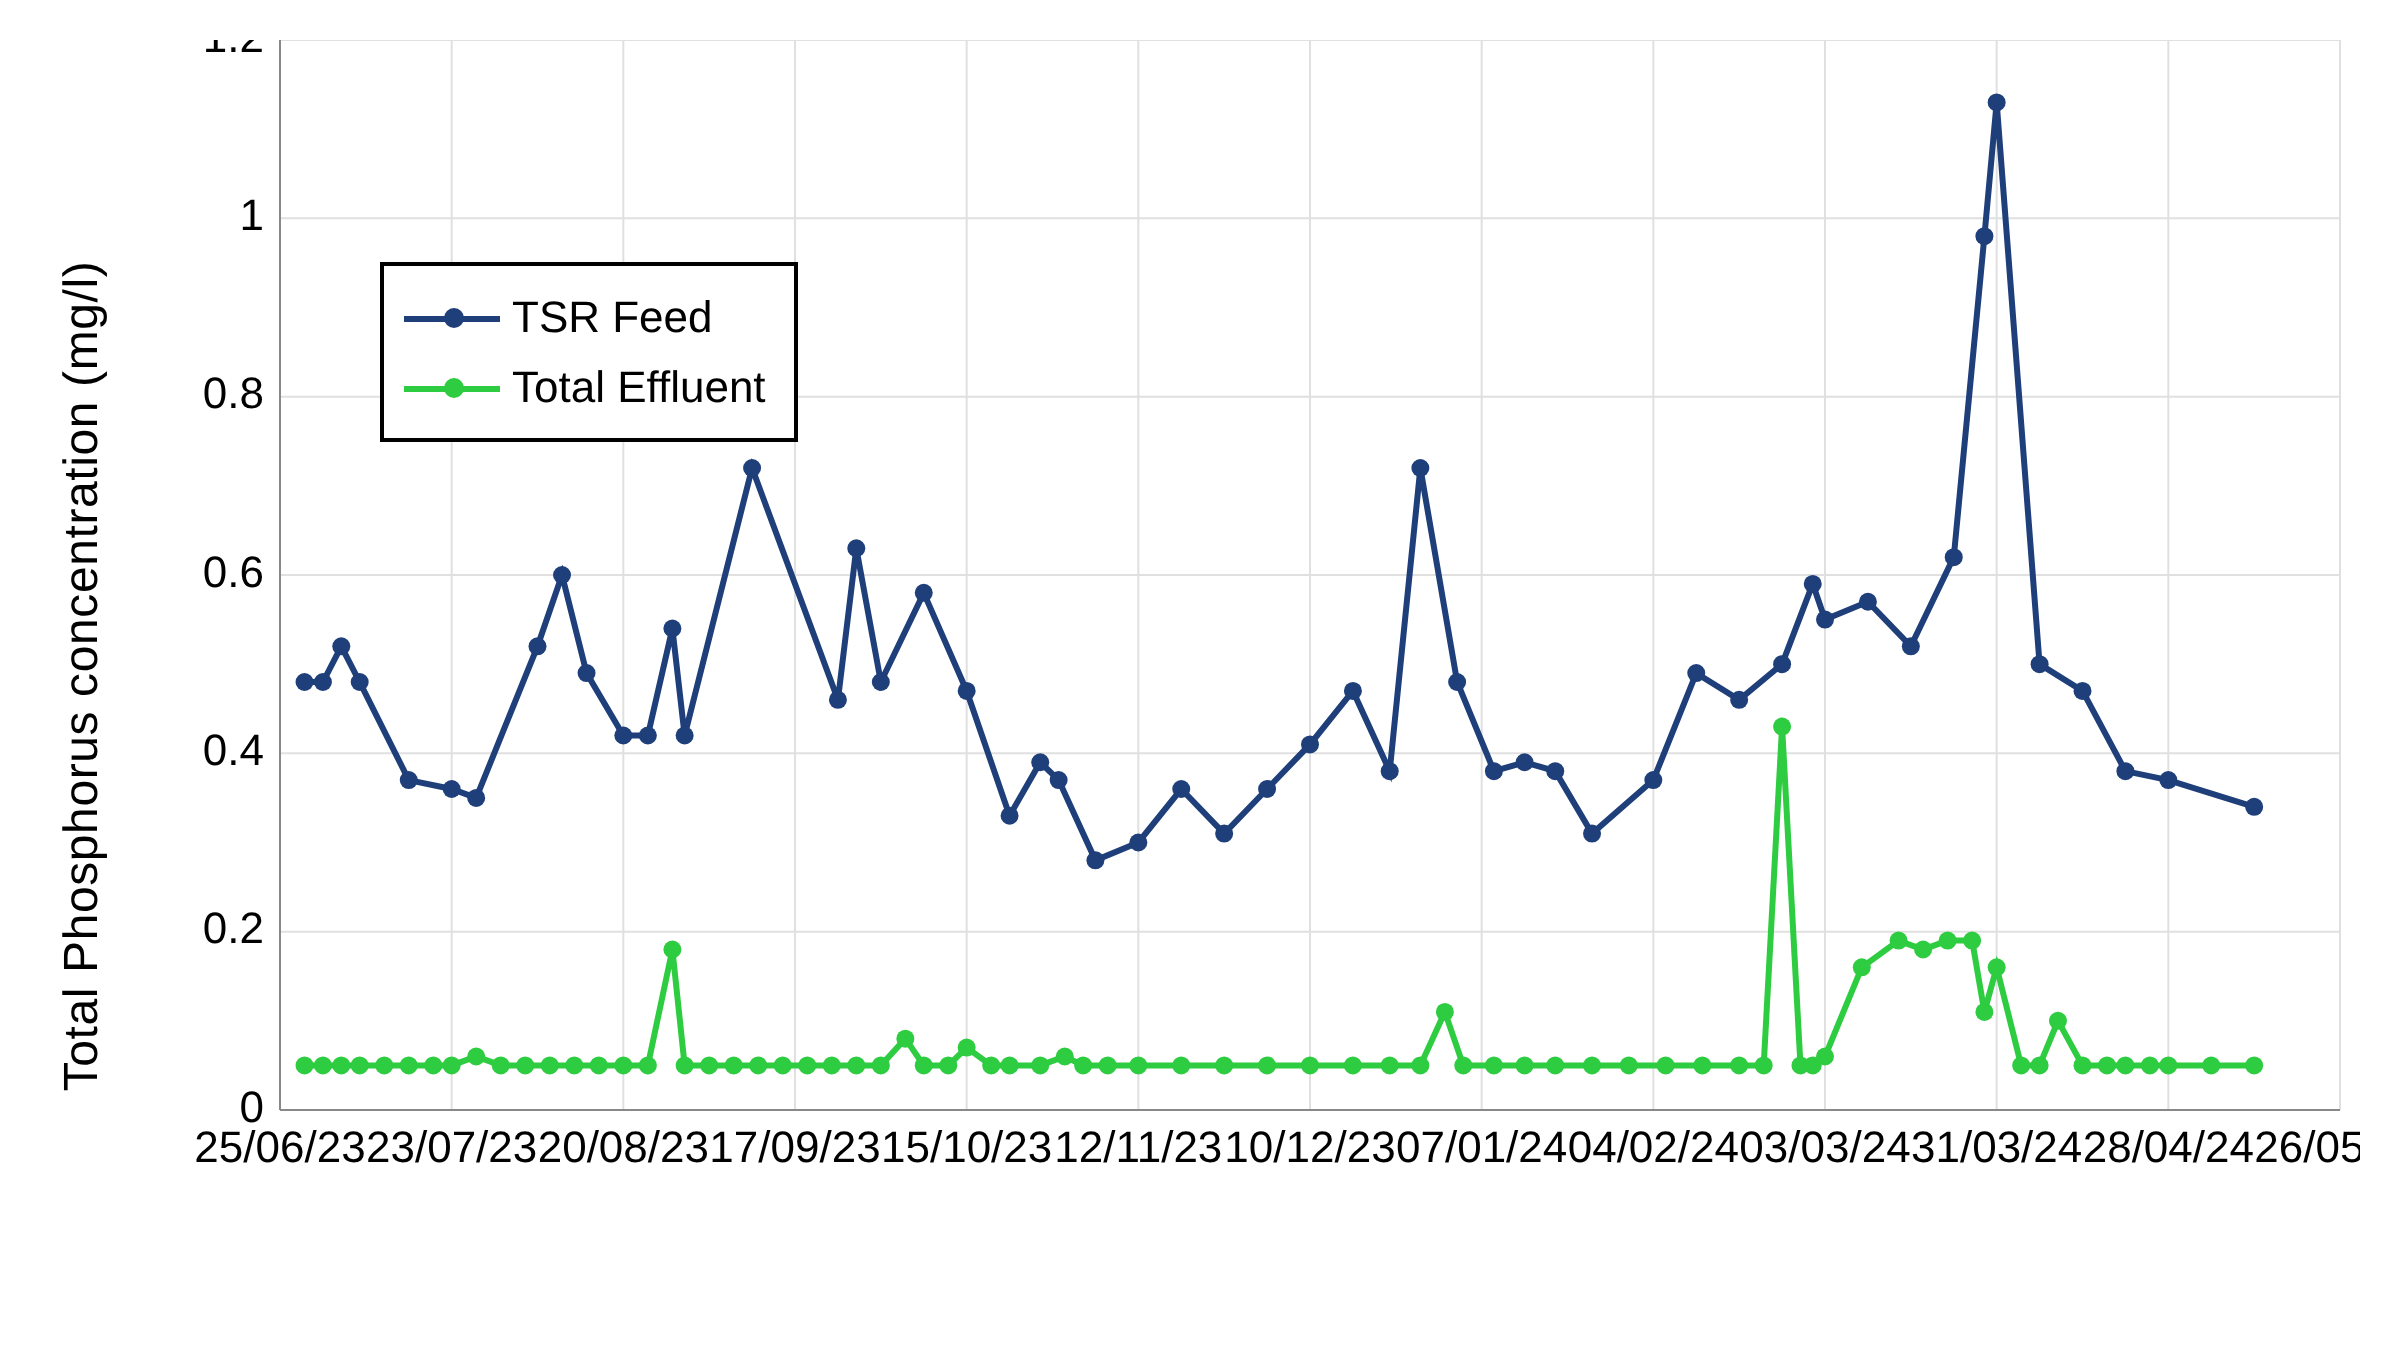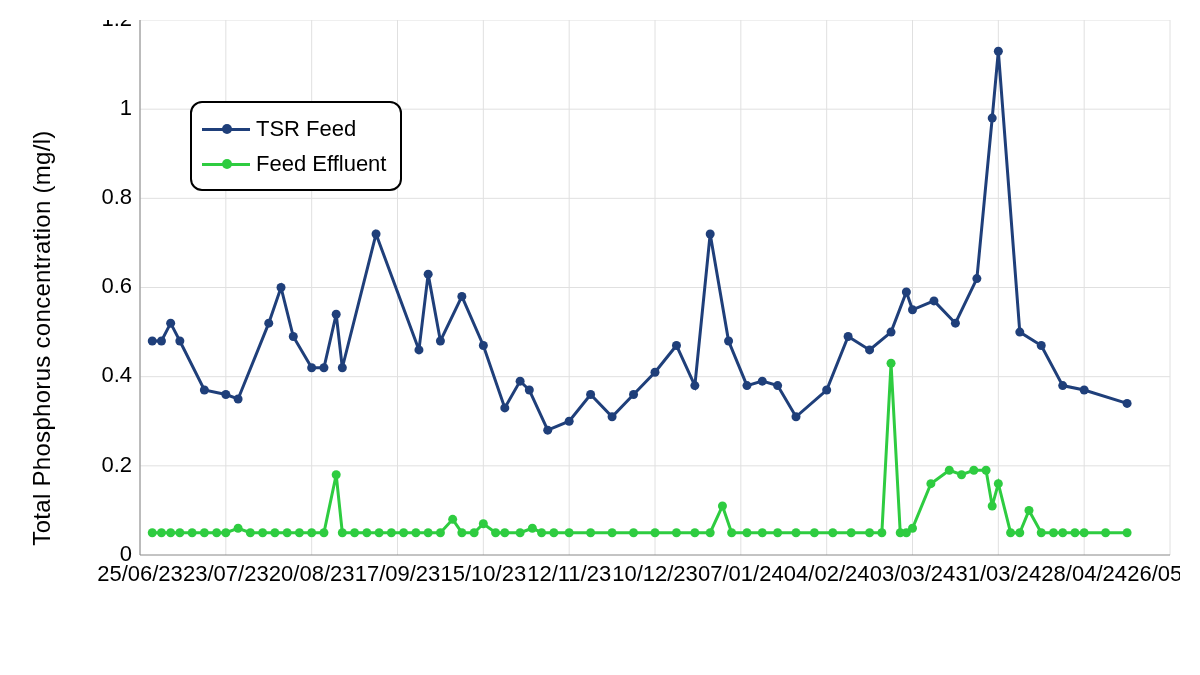--- a/index.html
+++ b/index.html
@@ -59,34 +59,34 @@
   .legend-glyph .ln { position:absolute; left:0; right:0; top:8px; height:3px; }
   .legend-glyph .mk { position:absolute; left:20px; top:4px; width:10px; height:10px; border-radius:50%; }
 </style>
 </head>
 <body>
 
 <div class="chart-wrap">
 
   <div class="yaxis-title">Total Phosphorus concentration (mg/l)</div>
 
-  <div class="legend-box" id="legend" style="left:190px; top:101px;border-radius:12px;">
+  <div class="legend-box" id="legend" style="left:190px; top:131px;">
   <div class="legend-row">
         <span class="legend-glyph">
           <span class="ln" style="background: rgb(31, 63, 122);"></span>
           <span class="mk" style="background: rgb(31, 63, 122);"></span>
         </span>
         <span>TSR Feed</span>
       </div>
       <div class="legend-row">
         <span class="legend-glyph">
           <span class="ln" style="background: rgb(46, 204, 64);"></span>
           <span class="mk" style="background: rgb(46, 204, 64);"></span>
         </span>
-        <span>Feed Effluent</span>
+        <span>Total Effluent</span>
       </div>
     </div>
 
   <div class="plot">
     <svg id="svg" width="1090" height="575">
         <text x="42" y="535" class="tick-label y-tick-label">0</text>
         <line x1="50" x2="1080" y1="445.8333333333333" y2="445.8333333333333" class="grid-line"></line>
         <text x="42" y="445.8333333333333" class="tick-label y-tick-label">0.2</text>
         <line x1="50" x2="1080" y1="356.66666666666663" y2="356.66666666666663" class="grid-line"></line>
         <text x="42" y="356.66666666666663" class="tick-label y-tick-label">0.4</text>

